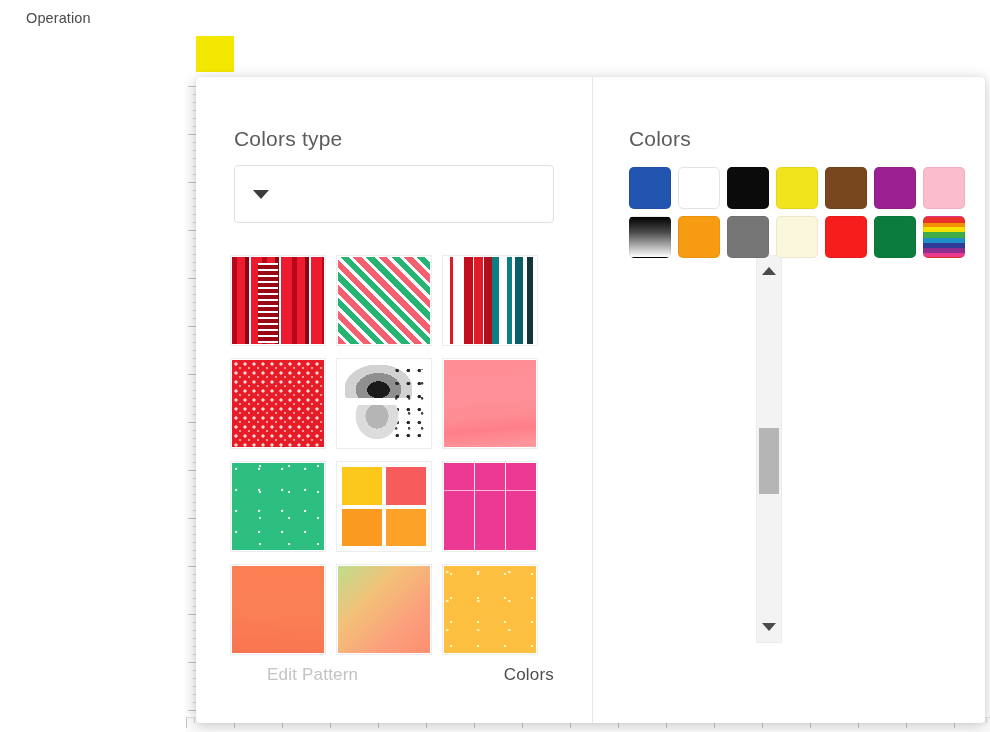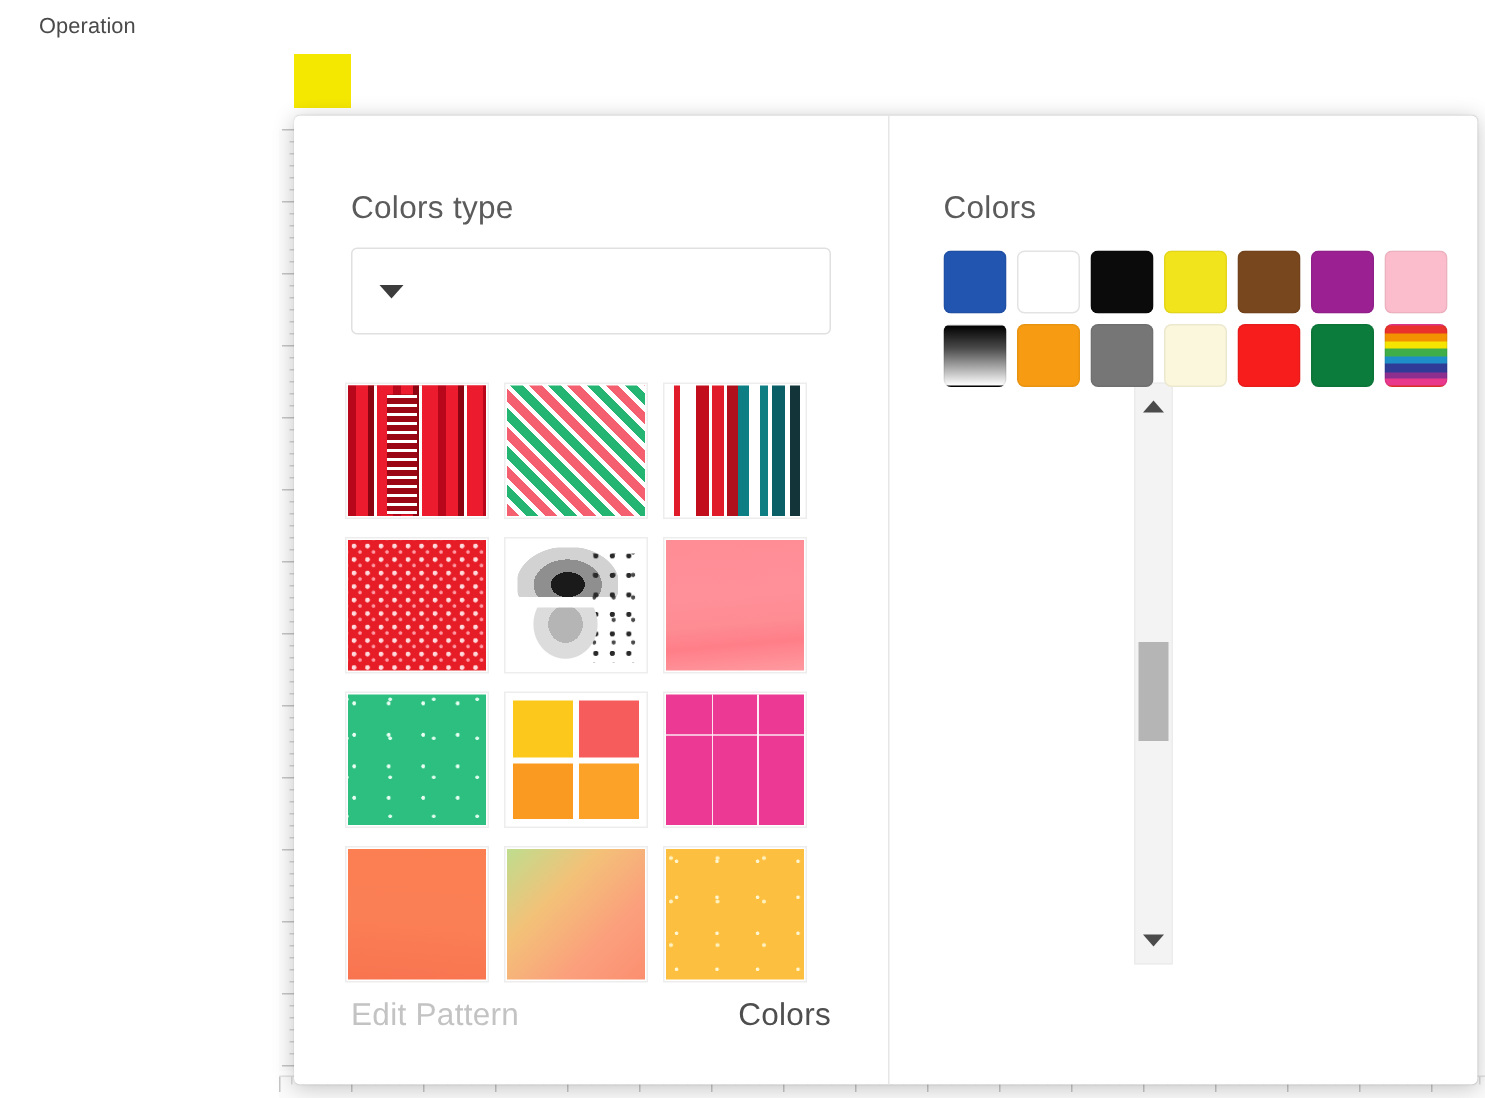--- a/index.html
+++ b/index.html
@@ -220,21 +220,21 @@
     width: 20px; height: 66px;
     background: #b5b5b5;
     cursor: grab;
   }
 
   
   .footer-actions {
     position: absolute; left: 0; bottom: 28px; width: 396px; height: 30px;
   }
   .act {
-    position: absolute; font-size: 21px; letter-spacing: .2px; cursor: pointer;
+    position: absolute; font-size: 17px; letter-spacing: .2px; cursor: pointer; margin-left: 33px;
   }
   .act.edit { left: 38px; top: 0; color: #c3c3c3; }
   .act.filter { right: 38px; top: 0; color: #4e4e4e; }
 
   
   .palette {
     position: absolute; left: 36px; top: 90px;
     display: grid; grid-template-columns: repeat(7, 44px);
     grid-auto-rows: 44px; column-gap: 5px; row-gap: 5px;
   }

